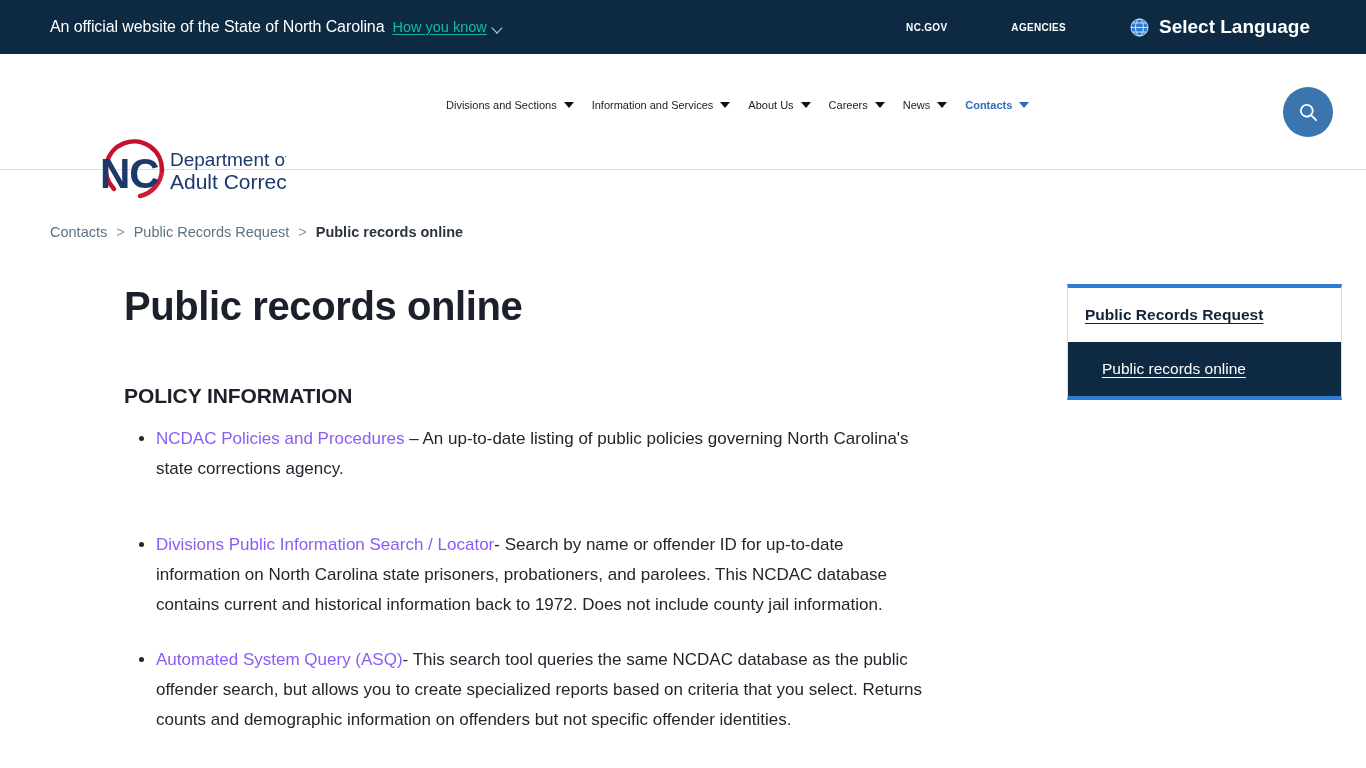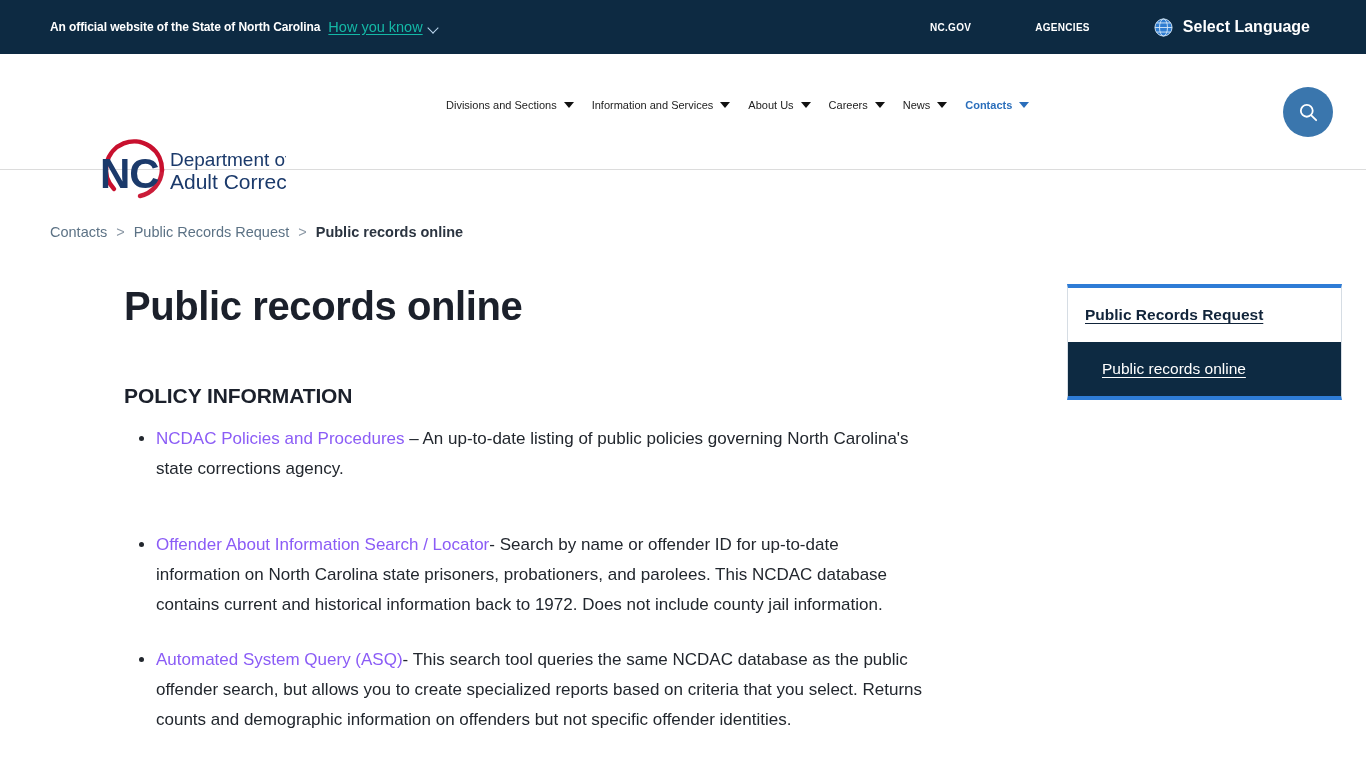--- a/index.html
+++ b/index.html
@@ -23,22 +23,22 @@
     align-items: center;
     position: relative;
   }
   .state-banner-left {
     display: flex;
     align-items: center;
     margin-left: 50px;
     gap: 8px;
   }
   .state-banner-text {
-    font-size: 12px;
-    font-weight: bold;
+    font-size: 16px;
+    font-weight: normal;
     letter-spacing: -0.1px;
     color: #ffffff;
     white-space: nowrap;
   }
   .howyouknow {
     display: inline-flex;
     align-items: center;
     gap: 6px;
     font-size: 14.5px;
     color: #14b8a6;
@@ -79,21 +79,21 @@
     white-space: nowrap;
   }
   .lang-wrap {
     display: flex;
     align-items: center;
     gap: 10px;
     padding-left: 32px;
     cursor: pointer;
   }
   .lang-label {
-    font-size: 16px;
+    font-size: 19px;
     font-weight: bold;
     color: #ffffff;
     white-space: nowrap;
   }
   .globe { width: 19px; height: 19px; display:block; }
 
   
   .site-header {
     height: 116px;
     background: #ffffff;
@@ -335,21 +335,21 @@
       <ul class="bullets">
         <li>
           <a class="body-link">NCDAC Policies and Procedures </a><span> – An up-to-date listing of public policies governing North Carolina's state corrections agency.</span>
         </li>
       </ul>
     </section>
 
     <section>
       <ul class="bullets">
         <li>
-          <a class="body-link">Offender About Information Search / Locator</a><span>- Search by name or offender ID for up-to-date information on North Carolina state prisoners, probationers, and parolees. This NCDAC database contains current and historical information back to 1972. Does not include county jail information.</span>
+          <a class="body-link">Divisions Public Information Search / Locator</a><span>- Search by name or offender ID for up-to-date information on North Carolina state prisoners, probationers, and parolees. This NCDAC database contains current and historical information back to 1972. Does not include county jail information.</span>
         </li>
         <li>
           <a class="body-link">Automated System Query (ASQ)</a><span>- This search tool queries the same NCDAC database as the public offender search, but allows you to create specialized reports based on criteria that you select. Returns counts and demographic information on offenders but not specific offender identities.</span>
         </li>
       </ul>
     </section>
   </main>
 
   <aside class="aside">
     <nav class="side-card">

